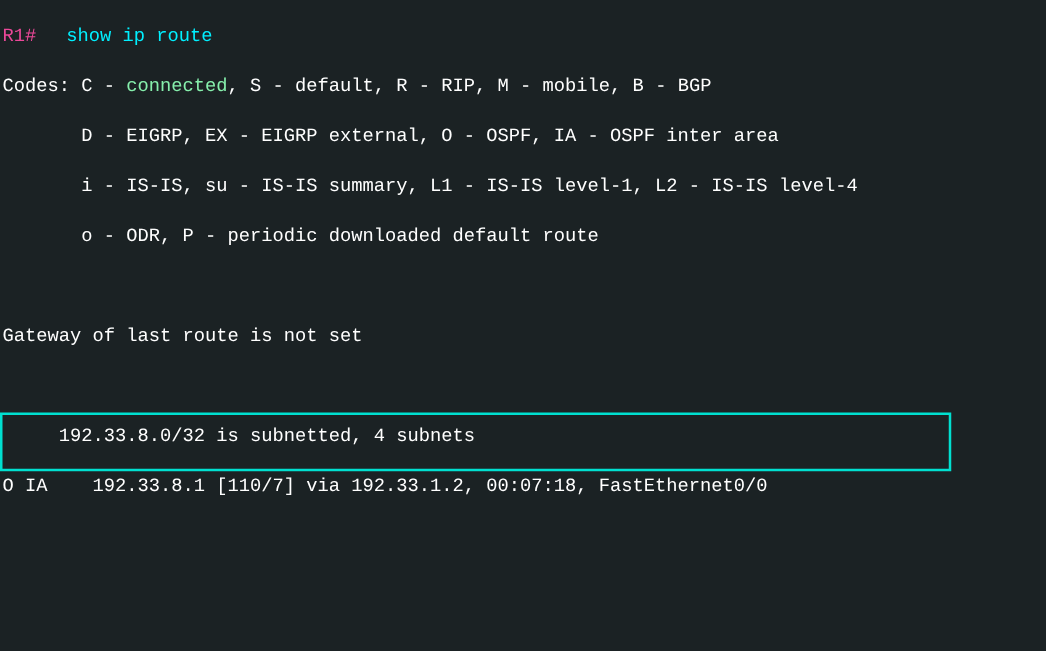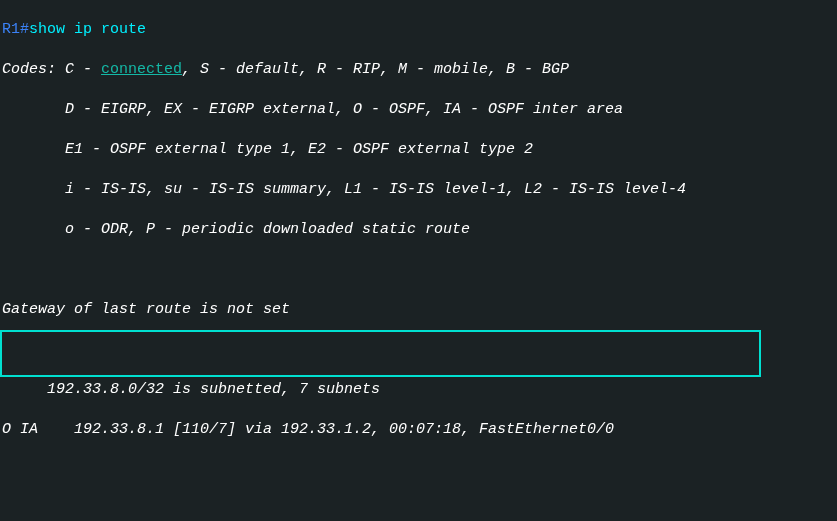--- a/index.html
+++ b/index.html
@@ -6,44 +6,43 @@
     margin:0; padding:0;
     background:#1b2224;
     font-family: "Courier New", monospace;
     font-size:15px;
     line-height:20px;
     color:#d0d0d0;
     width:837px; height:521px;
     overflow:hidden;
   }
   .term { padding:0 2px; white-space:pre; position:relative;}
-  .prompt { color:#3b82f6; }
-  .cmd    { color:#00f0ff; }
-  .white  { color:#ffffff;font-style:italic; }
-  .green  { color:#14b8a6;text-decoration:underline; }
+  .prompt { color:#ec4899; }
+  .cmd    { color:#00f0ff;margin-left:24px; }
+  .white  { color:#ffffff; }
+  .green  { color:#86efac; }
   .hlbox {
     position:absolute;
     border:2px solid #00e0d0;
     pointer-events:none;
   }
 </style>
 </head>
 <body>
 
 <div class="term">
 <div><span class="prompt">R1#</span><span class="cmd">show ip route</span></div>
 <div><span class="white">Codes: C - </span><span class="green">connected</span><span class="white">, S - default, R - RIP, M - mobile, B - BGP</span></div>
 <div class="white">       D - EIGRP, EX - EIGRP external, O - OSPF, IA - OSPF inter area </div>
-<div class="white">       E1 - OSPF external type 1, E2 - OSPF external type 2</div>
 <div class="white">       i - IS-IS, su - IS-IS summary, L1 - IS-IS level-1, L2 - IS-IS level-4</div>
-<div class="white">       o - ODR, P - periodic downloaded static route</div>
+<div class="white">       o - ODR, P - periodic downloaded default route</div>
 <div>&nbsp;</div>
 <div class="white">Gateway of last route is not set</div>
 <div>&nbsp;</div>
-<div class="white">     192.33.8.0/32 is subnetted, 7 subnets</div>
+<div class="white">     192.33.8.0/32 is subnetted, 4 subnets</div>
 <div class="white">O IA    192.33.8.1 [110/7] via 192.33.1.2, 00:07:18, FastEthernet0/0</div>
 
 
 
 
 
 
 
 
 

